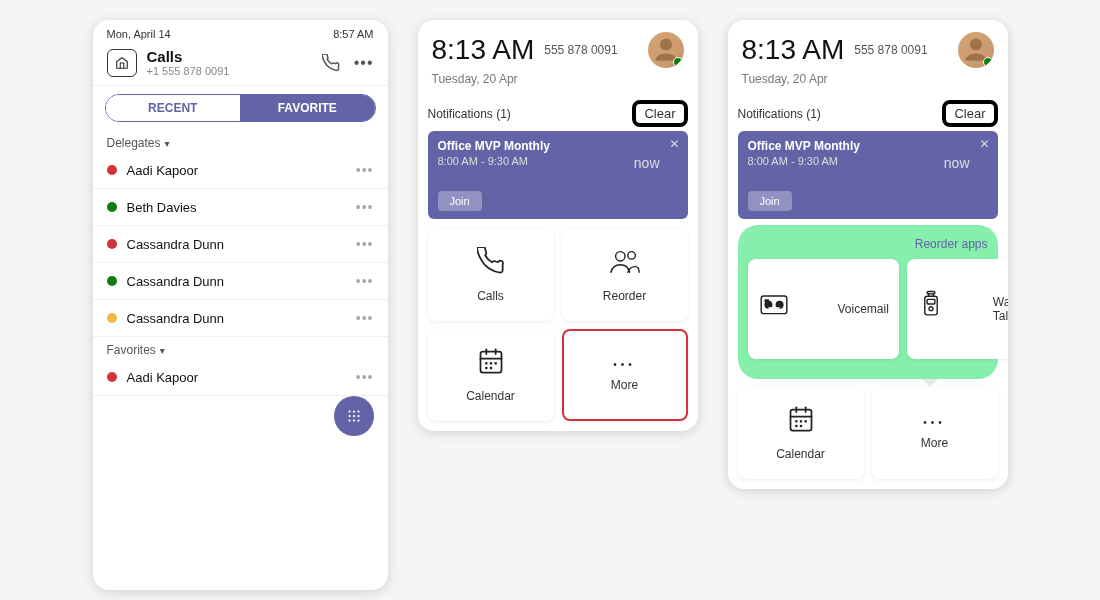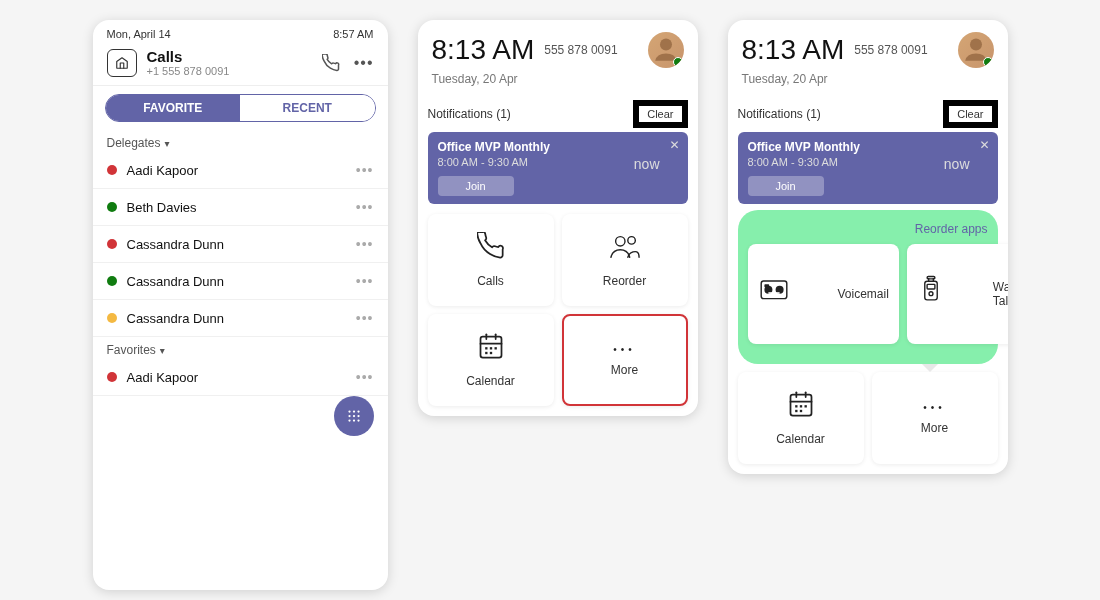--- a/index.html
+++ b/index.html
@@ -244,25 +244,25 @@
       margin-bottom: 4px;
     }
 
     .notif-title {
       font-size: 12px;
       color: #333;
       font-weight: 500;
     }
 
     .clear-btn {
-      font-size: 11px;
+      font-size: 13px;
       color: #333;
-      border: 6px solid #000000;
+      border: 4px solid #000000;
       padding: 2px 8px;
-      border-radius: 0;
+      border-radius: 8px;
       background: #fff;
       cursor: pointer;
     }
 
     .notif-card {
       background: #6264a7;
       color: #fff;
       border-radius: 6px;
       padding: 8px 10px;
       position: relative;
@@ -295,23 +295,23 @@
       font-size: 11px;
       color: #ddd;
       margin: 2px 0;
     }
 
     .join-btn {
       background: rgba(255,255,255,0.3);
       color: #fff;
       border: none;
       border-radius: 4px;
-      padding: 4px 28px;
+      padding: 4px 12px;
       font-size: 11px;
-      margin-top: 6px;
+      margin-top: 22px;
       cursor: pointer;
     }
 
     .app-grid {
       display: grid;
       grid-template-columns: 1fr 1fr;
       gap: 8px;
       margin: 10px 10px;
     }
 
@@ -416,22 +416,22 @@
         <div class="subtitle">+1 555 878 0091</div>
       </div>
       <div class="nav-icons">
         <svg width="18" height="18" viewBox="0 0 24 24" fill="none" stroke="#555" stroke-width="2" stroke-linecap="round" stroke-linejoin="round">
           <path d="M22 16.92v3a2 2 0 01-2.18 2 19.79 19.79 0 01-8.63-3.07A19.5 19.5 0 013.07 9.81 19.79 19.79 0 01.12 1.18 2 2 0 012.1 0h3a2 2 0 012 1.72c.127.96.361 1.903.7 2.81a2 2 0 01-.45 2.11L6.91 7.09a16 16 0 006 6l.45-.45a2 2 0 012.11-.45c.907.339 1.85.573 2.81.7A2 2 0 0122 14.92z"></path>
         </svg>
         <span style="font-size:16px; color:#555; letter-spacing:1px;">•••</span>
       </div>
     </div>
     <div class="tab-row">
+      <div class="tab-btn inactive">RECENT</div>
       <div class="tab-btn active">FAVORITE</div>
-      <div class="tab-btn inactive">RECENT</div>
     </div>
     <div class="phone-left-inner">
       <div class="section-label">
         <span>Delegates</span>
         <span style="font-size:10px;">▾</span>
       </div>
       <div id="contacts-container">
           <div class="contact-row">
             <div class="status-dot red"></div>
             <div class="contact-name">Aadi Kapoor</div>

